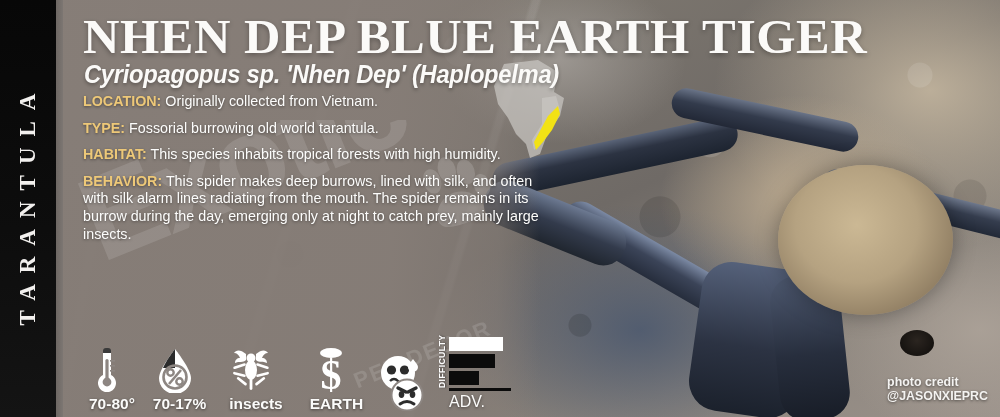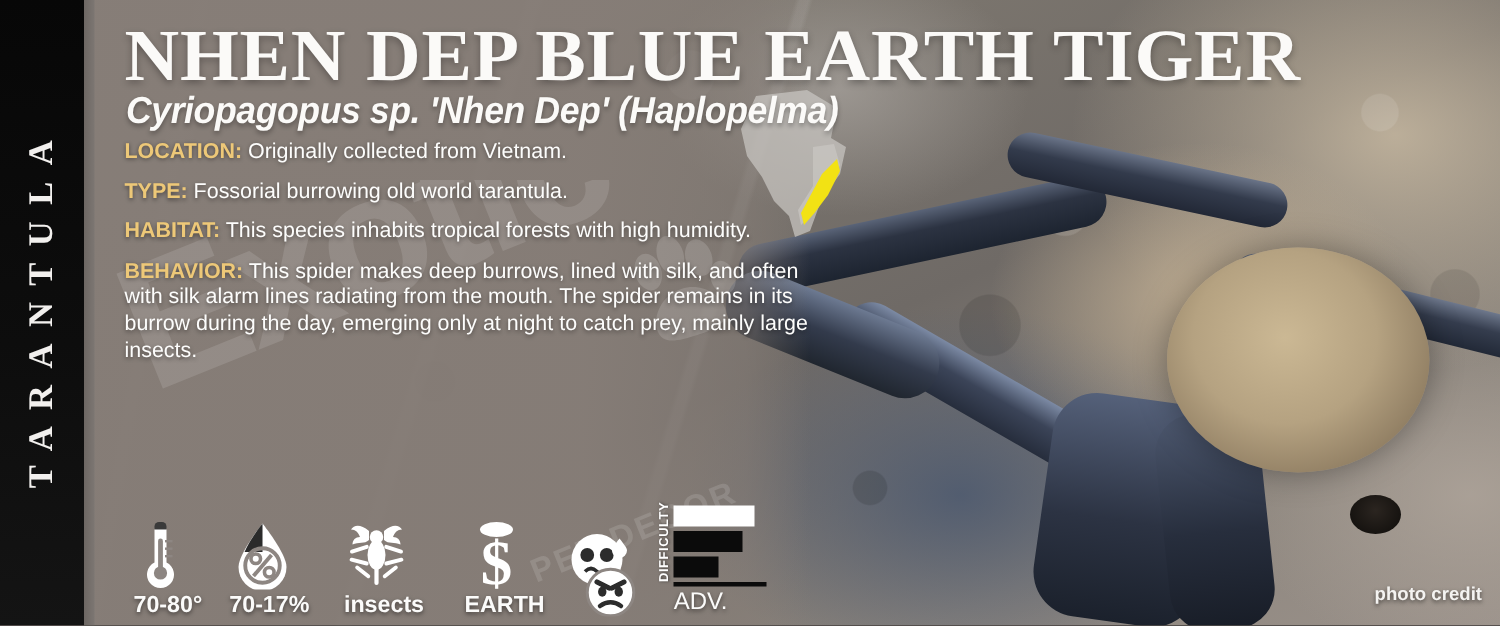--- a/index.html
+++ b/index.html
@@ -364,15 +364,16 @@
           </div>
           <div class="diff-cap">ADV.</div>
         </div>
       </div>
 
     </div>
   </div>
 
   <div class="credit">
     <div>photo credit</div>
+    <div>@JASONXIEPRC</div>
   </div>
 
 </div>
 
 </body></html>

